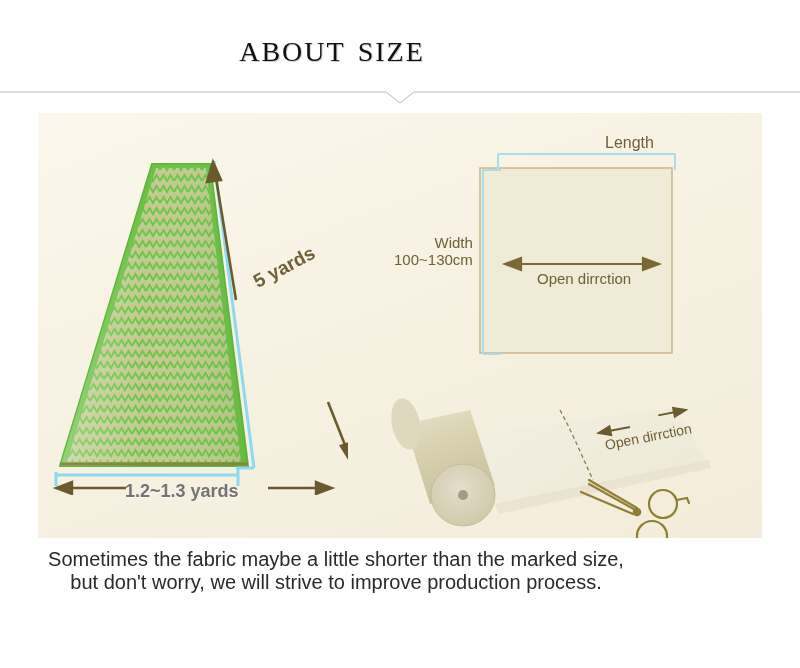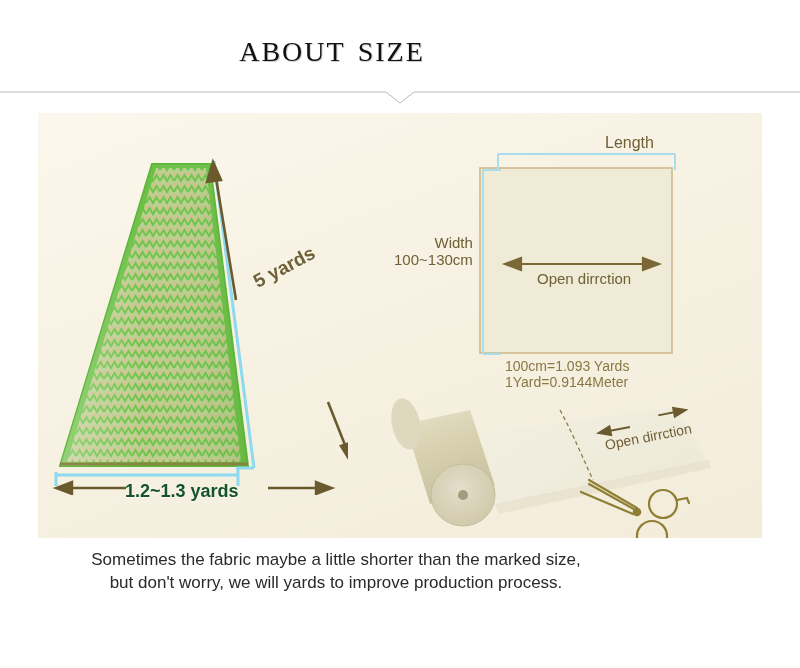--- a/index.html
+++ b/index.html
@@ -45,21 +45,21 @@
     color:#7a6a3c;
     font-weight:bold;
     white-space:nowrap;
   }
   .lbl-5yards{
     left:255px;top:272px;font-size:19px;color:#6f6036;
     transform:rotate(-28deg);transform-origin:left center;
     text-shadow:0 1px 0 rgba(255,255,255,.6);
   }
   .lbl-bottomyards{
-    left:125px;top:481px;font-size:18px;color:#14532d;
+    left:125px;top:481px;font-size:18px;color:#737373;
     text-shadow:0 1px 0 rgba(255,255,255,.6);
   }
 
   
   .diagram{position:absolute;left:385px;top:130px;width:330px;height:265px;}
   .lbl-length{left:565px;top:134px;font-size:16px;color:#6f6036;font-weight:normal;margin-left:40px;}
   .lbl-width{left:394px;top:234px;font-size:15px;color:#6f6036;line-height:17px;font-weight:normal;text-align:right;}
   .lbl-open1{left:537px;top:270px;font-size:15px;color:#6f6036;font-weight:normal;}
   .lbl-conv{left:505px;top:358px;font-size:14px;color:#8a7742;line-height:16px;font-weight:normal;}
 
@@ -68,21 +68,21 @@
   .lbl-open2{
     left:605px;top:437px;font-size:14px;color:#6f6036;font-weight:normal;
     transform:rotate(-11deg);transform-origin:left center;
   }
 
   
   .caption{
     position:absolute;left:0;top:548px;width:672px;
     text-align:center;
     font-family:"Liberation Sans", sans-serif;
-    font-size:17px;
+    font-size:20px;
     line-height:23px;
     color:#2a2a2a;
   }
   .caption div{white-space:nowrap;}
 </style>
 </head>
 <body>
 
 <div id="root">
 
@@ -169,24 +169,20 @@
       <polygon points="120,134 136,128 136,140"></polygon>
       <polygon points="274,134 258,128 258,140"></polygon>
     </g>
   </svg>
   <div class="lbl lbl-length">Length</div>
   <div class="lbl lbl-width">
     <div>Width</div>
     <div>100~130cm</div>
   </div>
   <div class="lbl lbl-open1">Open dirrction</div>
-  <div class="lbl lbl-conv">
-    <div>100cm=1.093 Yards</div>
-    <div>1Yard=0.9144Meter</div>
-  </div>
 
   <svg class="roll" width="355" height="150" viewBox="0 0 355 150">
     <defs>
       <linearGradient id="rollg" x1="0" y1="0" x2="0.35" y2="1">
         <stop offset="0%" stop-color="#e6e1c9"></stop>
         <stop offset="45%" stop-color="#d8d2b1"></stop>
         <stop offset="100%" stop-color="#c9c2a0"></stop>
       </linearGradient>
       <linearGradient id="sheetg" x1="0" y1="0" x2="1" y2="0.6">
         <stop offset="0%" stop-color="#f4f0e2"></stop>
@@ -225,16 +221,16 @@
       <circle cx="288" cy="116" r="14"></circle>
       <circle cx="277" cy="148" r="15"></circle>
       <path d="M302,112 L312,110 L314,115"></path>
       <circle cx="262" cy="124" r="3.2" fill="#8e7f33"></circle>
     </g>
   </svg>
   <div class="lbl lbl-open2">Open dirrction</div>
 
   <div class="caption">
     <div>Sometimes the fabric maybe a little shorter than the marked size,</div>
-    <div>but don't worry, we will yards to improve production process.</div>
+    <div>but don't worry, we will strive to improve production process.</div>
   </div>
 
 </div>
 
 </body></html>

